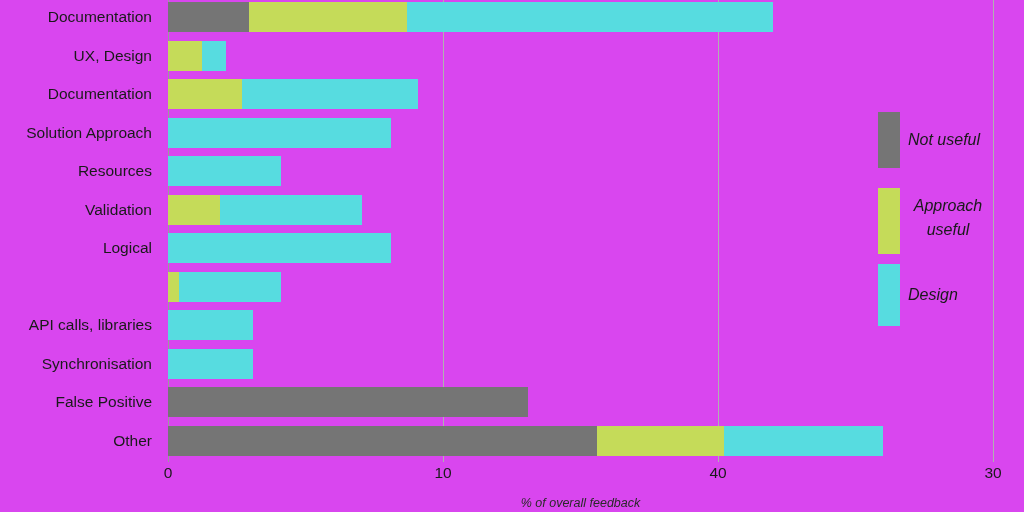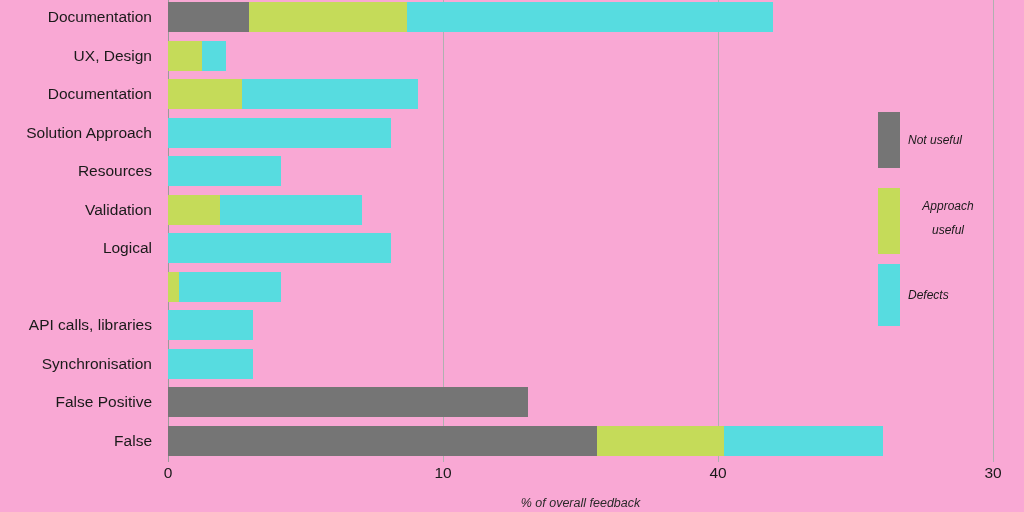--- a/index.html
+++ b/index.html
@@ -11,21 +11,21 @@
     width: 1024px;
     height: 512px;
     font-family: "Liberation Sans", sans-serif;
     overflow: hidden;
   }
 
   #chart-root {
     position: relative;
     width: 1024px;
     height: 512px;
-    background: #f9a8d4;
+    background: #d946ef;
   }
 
   
   .plot-area {
     position: absolute;
     left: 168px;
     top: 0px;
     width: 825px;   
     height: 462px;
   }
@@ -135,21 +135,21 @@
     position: absolute;
     left: 0;
     top: 0;
     width: 22px;
     display: block;
   }
   .legend-text {
     position: absolute;
     left: 30px;
     width: 86px;
-    font-size: 12px;
+    font-size: 16px;
     font-style: italic;
     color: #1a1a1a;
     text-align: center;
     line-height: 24px;
   }
   .legend-text.left-align {
     text-align: left;
   }
 </style>
 </head>
@@ -161,21 +161,21 @@
       <div class="cat-label" style="top: 2px;">Documentation</div>
       <div class="cat-label" style="top: 40.5px;">UX, Design</div>
       <div class="cat-label" style="top: 79px;">Documentation</div>
       <div class="cat-label" style="top: 117.5px;">Solution Approach</div>
       <div class="cat-label" style="top: 156px;">Resources</div>
       <div class="cat-label" style="top: 194.5px;">Validation</div>
       <div class="cat-label" style="top: 233px;">Logical</div>
       <div class="cat-label" style="top: 310px; text-align: right;">API calls, libraries</div>
       <div class="cat-label" style="top: 348.5px;">Synchronisation</div>
       <div class="cat-label" style="top: 387px;">False Positive</div>
-      <div class="cat-label" style="top: 425.5px;">False</div>
+      <div class="cat-label" style="top: 425.5px;">Other</div>
     </div>
 
   <div class="plot-area">
     <div class="gridlines">
         <div class="gridline axis-zero" style="left: 0px;"></div>
         <div class="gridline" style="left: 275px;"></div>
         <div class="gridline" style="left: 550px;"></div>
         <div class="gridline" style="left: 825px;"></div>
       </div>
     <div class="rows">
@@ -265,17 +265,17 @@
       <div class="legend-item" style="top: 0px; height: 56px; width: 146px;">
         <span class="legend-swatch" style="height: 56px; background: rgb(117, 117, 117);"></span>
         <span class="legend-text left-align" style="top: 16px;">Not useful</span>
       </div>
       <div class="legend-item" style="top: 76px; height: 66px; width: 146px;">
         <span class="legend-swatch" style="height: 66px; background: rgb(197, 219, 89);"></span>
         <span class="legend-text" style="top: 6px; width: 80px;">Approach useful</span>
       </div>
       <div class="legend-item" style="top: 152px; height: 62px; width: 146px;">
         <span class="legend-swatch" style="height: 62px; background: rgb(87, 220, 224);"></span>
-        <span class="legend-text left-align" style="top: 19px;">Defects</span>
+        <span class="legend-text left-align" style="top: 19px;">Design</span>
       </div>
     </div>
 
 </div>
 
 </body></html>

